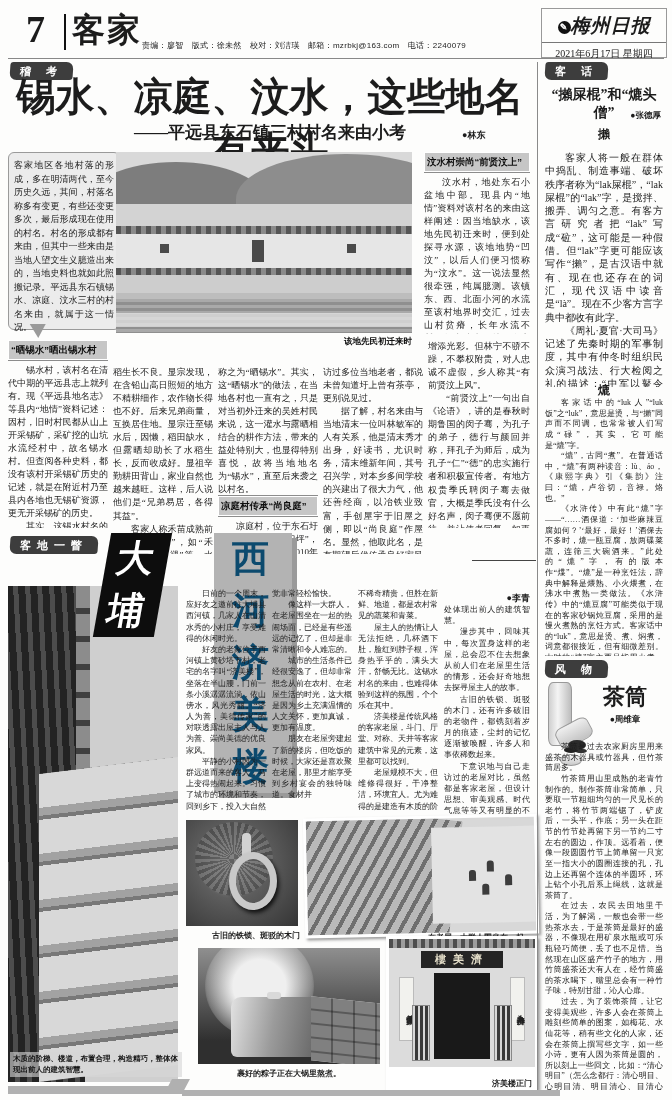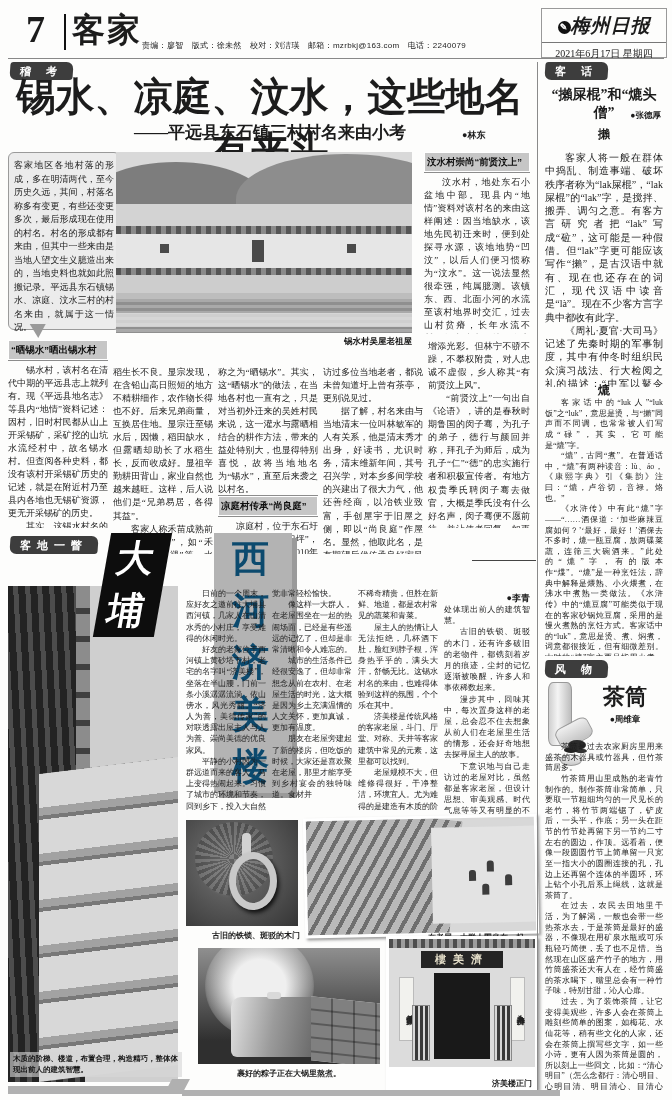--- a/index.html
+++ b/index.html
@@ -178,21 +178,21 @@
     <div class="roof" style="top:74px;height:8px;"></div>
     <div class="wall" style="top:82px;height:34px;"></div>
     <div class="win" style="left:46%;top:88px;width:12px;height:22px;"></div>
     <div class="win" style="left:15%;top:92px;width:9px;height:9px;"></div>
     <div class="win" style="left:78%;top:92px;width:9px;height:9px;"></div>
     <div class="roof" style="top:116px;height:7px;"></div>
     <div class="wall" style="top:123px;height:18px;background:#cdcdcd;"></div>
     <div class="pond"></div>
     <div class="wall" style="bottom:6px;height:14px;background:#e9e9e9;opacity:.7;"></div>
   </div>
-  <div class="abs caption" id="a1-photo-caption">锡水村吴屋老祖屋</div>
+  <div class="abs caption" id="a1-photo-caption">该地先民初迁来时</div>
 
   <div class="abs bodytxt" id="a1-col5-top">
     <div class="subhead">汶水村崇尚“前贤汶上”</div>
     <p>汶水村，地处东石小盆地中部。现县内“地情”资料对该村名的来由这样阐述：因当地缺水，该地先民初迁来时，便到处探寻水源，该地地势“凹汶”，以后人们便习惯称为“汶水”。这一说法显然很牵强，纯属臆测。该镇东、西、北面小河的水流至该村地界时交汇，过去山村贫瘠，长年水流不断，很少缺水，就不会出现定居人到处打探水源的情况。“汶水”一词何来？笔者翻阅该村林氏族谱时，在“人物传略”一栏中找到了答案：明朝中期，当地村民五世祖林宁从相邻的东福村迁来开基。他承袭祖父辈的丰厚余荫，带领后代垦荒创业，至家业兴旺，特别是四子林联志，官至知州（五品），更上京城</p>
   </div>
 
   <div class="abs bodytxt a1col" style="left:8px;">
     <div class="subhead">“晒锡水”晒出锡水村</div>
     <p>锡水村，该村名在清代中期的平远县志上就列有。现《平远县地名志》等县内“地情”资料记述：因村，旧时村民都从山上开采锡矿，采矿挖的山坑水流经村中，故名锡水村。但查阅各种史料，都没有该村开采锡矿历史的记述，就是在附近村乃至县内各地也无锡矿资源，更无开采锡矿的历史。</p>
     <p>其实，这锡水村名的来由，要从该村流传的一则故事说起。</p>
@@ -243,22 +243,22 @@
     <p>朋友在老屋旁建起了新的楼房，但吃饭的时候，大家还是喜欢聚在老屋，那里才能享受到乡村宴会的独特味道。食材并</p>
   </div>
   <div class="abs bodytxt a2col" style="left:358px;">
     <p class="cont">不稀奇精贵，但胜在新鲜、地道，都是农村常见的蔬菜和青菜。</p>
     <p>屋主人的热情让人无法拒绝，几杯酒下肚，脸红到脖子根，浑身热乎乎的，满头大汗，舒畅无比。这锡水村名的来由，也难得体验到这样的氛围，个个乐在其中。</p>
     <p>济美楼是传统风格的客家老屋，斗门、厅堂、对称、天井等客家建筑中常见的元素，这里都可以找到。</p>
     <p>老屋规模不大，但维修得很好，干净整洁，环境宜人。尤为难得的是建造有木质的阶梯、楼道，老屋布局合理，构造精巧，处</p>
   </div>
   <div class="abs bodytxt a2col" style="left:444px;top:604px;width:86px;height:210px;">
     <p class="cont">处体现出前人的建筑智慧。</p>
+    <p>漫步其中，回味其中，每次置身这样的老屋，总会忍不住去想象从前人们在老屋里生活的情形，还会好奇地想去探寻屋主人的故事。</p>
     <p>古旧的铁锁、斑驳的木门，还有许多破旧的老物件，都镌刻着岁月的痕迹，尘封的记忆逐渐被唤醒，许多人和事依稀数起来。</p>
-    <p>漫步其中，回味其中，每次置身这样的老屋，总会忍不住去想象从前人们在老屋里生活的情形，还会好奇地想去探寻屋主人的故事。</p>
     <p>下意识地与自己走访过的老屋对比，虽然都是客家老屋，但设计思想、审美观感、时代气息等等又有明显的不同，其中的奥妙之处着实耐人寻味。</p>
 
   </div>
 
   <div class="abs" id="photo-lock">
     <div class="burst"></div>
       <div class="hasp"></div>
       <div class="ring"></div>
   </div>
   <div class="abs" id="cap-lock">古旧的铁锁、斑驳的木门</div>

